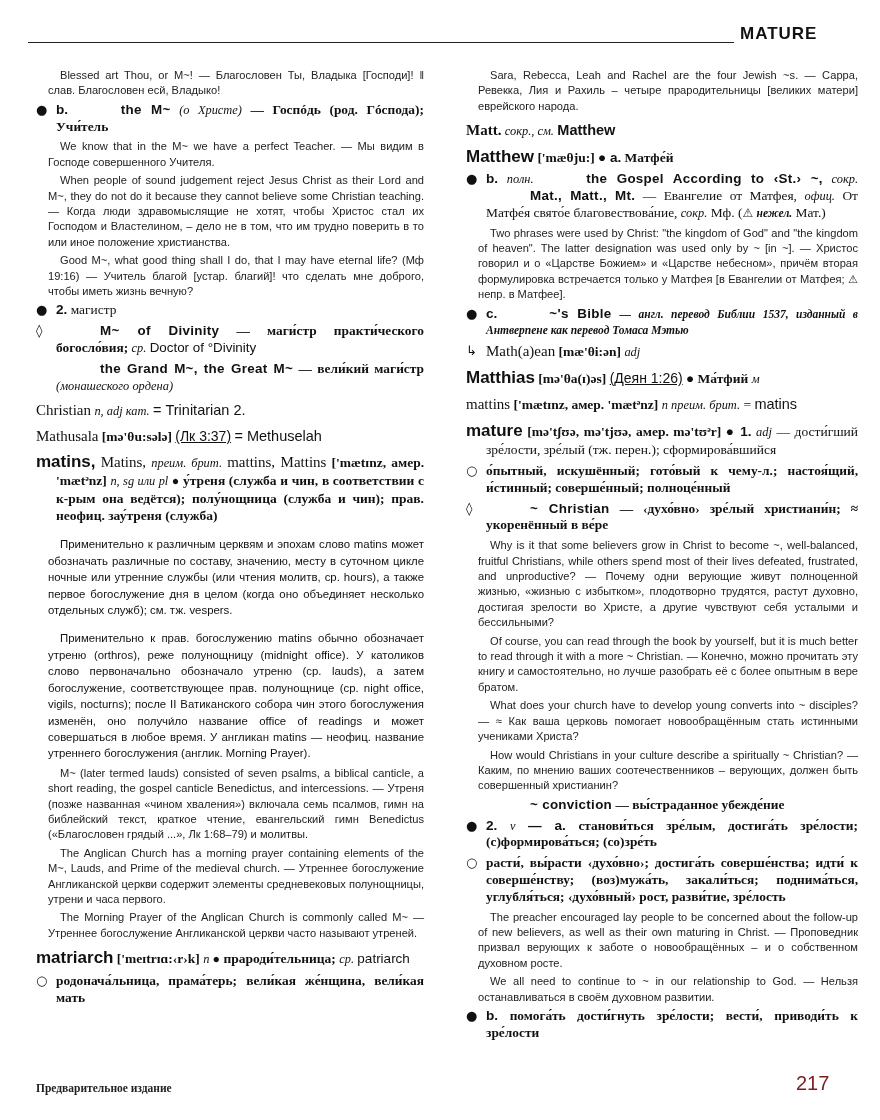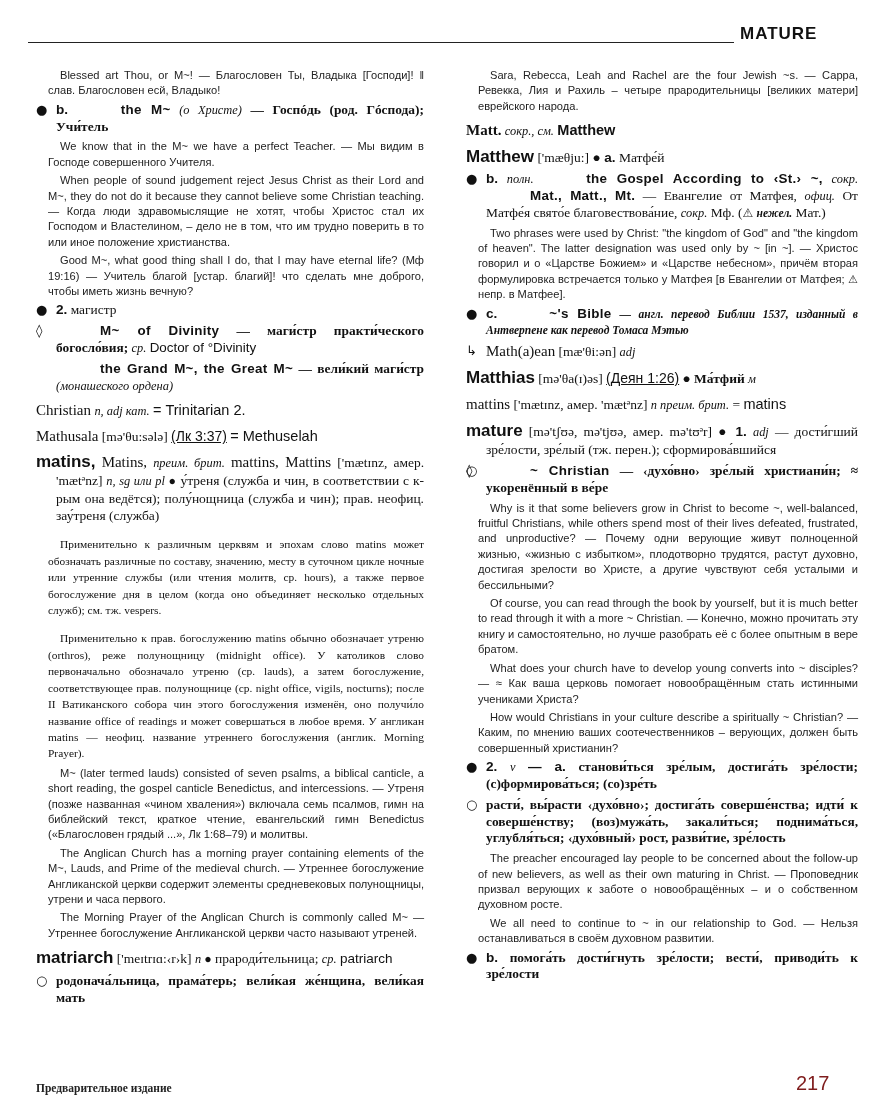--- a/index.html
+++ b/index.html
@@ -14,24 +14,24 @@
   .sense { position: relative; font-family: "Liberation Serif", serif; font-size: 13.4px; line-height: 16.8px; text-align: justify; padding-left: 20px; margin-bottom: 4px; margin-top: 2px; font-weight: bold; color: #111; }
   .sense .mark { position: absolute; left: 0; top: 0; width: 14px; text-align: left; font-family: "DejaVu Sans", sans-serif; font-weight: normal; font-size: 13px; }
   .sense .lbl { font-family: "Liberation Sans", sans-serif; font-weight: bold; font-size: 13.6px; }
   .sense .en { font-family: "Liberation Sans", sans-serif; font-weight: bold; letter-spacing: 0.3px; padding-left: 44px; }
   .it { font-style: italic; font-weight: normal; font-size: 12.4px; }
   .itb { font-style: italic; font-weight: bold; font-size: 11.5px; }
   .entry { font-family: "Liberation Serif", serif; font-size: 13.5px; line-height: 17px; text-align: justify; padding-left: 20px; text-indent: -20px; margin: 8px 0 5px 0; color: #111; }
   .hw { font-family: "Liberation Sans", sans-serif; font-weight: bold; font-size: 17px; }
   .hw-lite { font-family: Liberation Serif, serif; font-size: 15px; }
   .hw-norm { font-family: "Liberation Sans", sans-serif; font-size: 14.5px; }
-  .tr { font-family: "Liberation Serif", serif; font-size: 13.5px; }
+  .tr { font-family: "Liberation Serif", serif; font-size: 13.5px; font-weight: bold; }
   .ref { font-family: "Liberation Sans", sans-serif; font-size: 14px; text-decoration: underline; }
   .sans { font-family: "Liberation Sans", sans-serif; }
-  .note { font-family: Liberation Serif, serif; font-size: 11.4px; line-height: 16.4px; text-align: justify; padding-left: 12px; text-indent: 12px; margin: 12px 0 4px 0; color: #111; }
+  .note { font-family: Liberation Sans, sans-serif; font-size: 11.4px; line-height: 16.4px; text-align: justify; padding-left: 12px; text-indent: 12px; margin: 12px 0 4px 0; color: #111; }
   .footer-left { position: absolute; left: 36px; top: 1082px; font-family: "Liberation Serif", serif; font-weight: bold; font-size: 11.5px; color: #222; }
   .footer-right { position: absolute; left: 796px; top: 1072px; font-family: "Liberation Sans", sans-serif; font-size: 20px; color: #7f1d1d; }
   .warn { display: inline-block; font-family: "DejaVu Sans", sans-serif; font-size: 12px; font-weight: normal; }
 </style>
 </head>
 <body>
 
 <div class="header-rule"></div>
 <div class="header-word">MATURE</div>
 
@@ -185,33 +185,38 @@
   <div class="entry">
     <span class="hw">mature</span>
     <span class="tr">[mə'tʃʊə, mə'tjʊə, амер. mə'tʊᵊr]</span>
     <span class="sans" style="font-weight:bold">● 1.</span>
     <span class="it">adj</span>
     <span class="tr" style="font-weight:normal">— дости́гший зре́лости, зре́лый (тж. перен.); сформирова́вшийся</span>
   </div>
 
   <div class="sense">
     <span class="mark">○</span>
+    <span>о́пытный, искушённый; гото́вый к чему-л.; настоя́щий, и́стинный; соверше́нный; полноце́нный</span>
   </div>
 
   <div class="sense">
     <span class="mark">◊</span>
     <span class="en">~ Christian</span>
     <span>— ‹духо́вно› зре́лый христиани́н; ≈ укоренённый в ве́ре</span>
   </div>
 
   <p class="ex">Why is it that some believers grow in Christ to become ~, well-balanced, fruitful Christians, while others spend most of their lives defeated, frustrated, and unproductive? — Почему одни верующие живут полноценной жизнью, «жизнью с избытком», плодотворно трудятся, растут духовно, достигая зрелости во Христе, а другие чувствуют себя усталыми и бессильными?</p>
   <p class="ex">Of course, you can read through the book by yourself, but it is much better to read through it with a more ~ Christian. — Конечно, можно прочитать эту книгу и самостоятельно, но лучше разобрать её с более опытным в вере братом.</p>
   <p class="ex">What does your church have to develop young converts into ~ disciples? — ≈ Как ваша церковь помогает новообращённым стать истинными учениками Христа?</p>
   <p class="ex">How would Christians in your culture describe a spiritually ~ Christian? — Каким, по мнению ваших соотечественников – верующих, должен быть совершенный христианин?</p>
 
+  <div class="sense">
+    <span class="en">~ conviction</span>
+    <span>— вы́страданное убежде́ние</span>
+  </div>
 
   <div class="sense">
     <span class="mark">●</span>
     <span class="lbl">2.</span>
     <span class="it">v</span>
     <span class="lbl">— a.</span>
     <span>станови́ться зре́лым, достига́ть зре́лости; (с)формирова́ться; (со)зре́ть</span>
   </div>
 
   <div class="sense">

